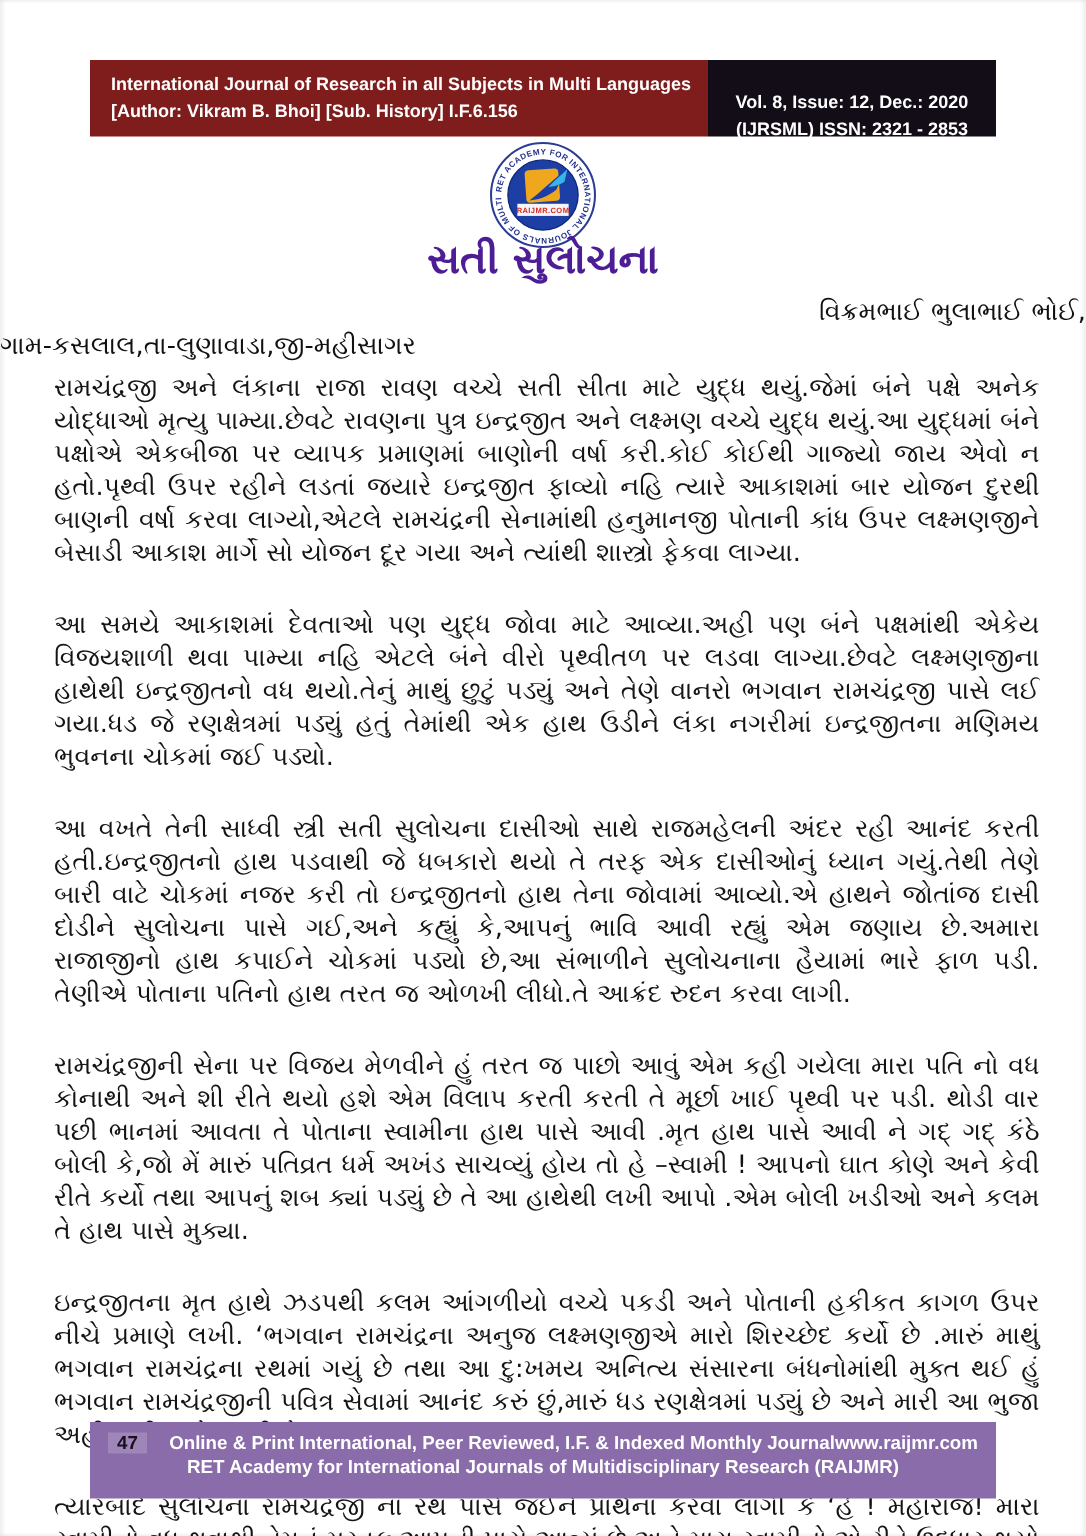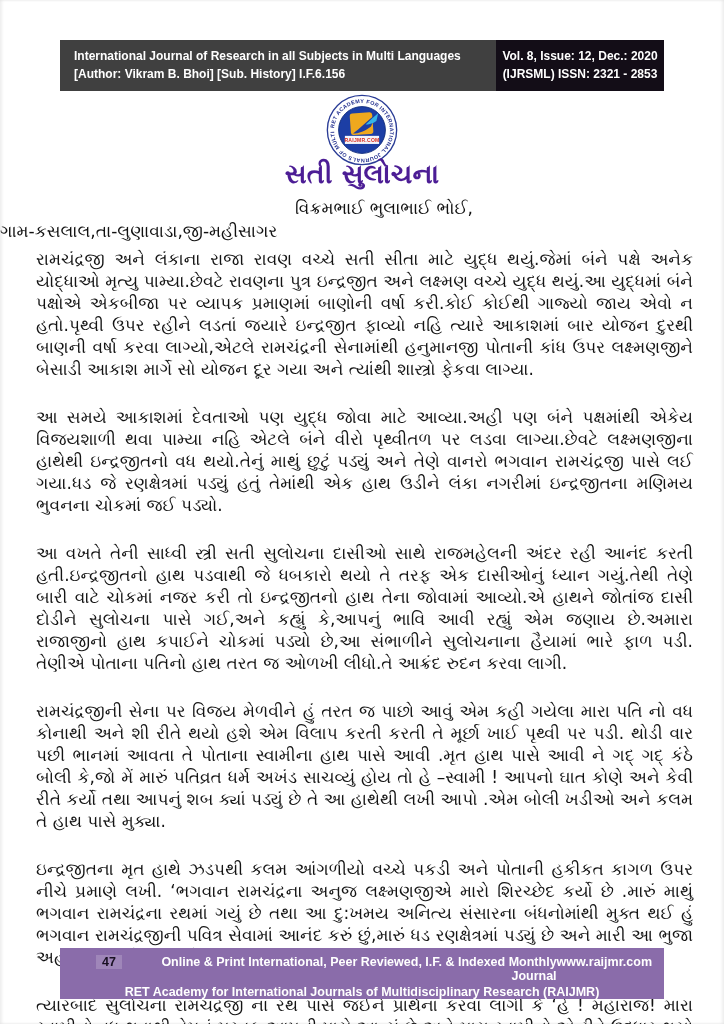--- a/index.html
+++ b/index.html
@@ -13,40 +13,40 @@
     overflow: hidden;
     font-family: "Liberation Sans", "DejaVu Sans", sans-serif;
     box-shadow: inset 2px 0 3px rgba(0,0,0,.07), inset -2px 0 3px rgba(0,0,0,.07);
   }
   
   .masthead {
     position: absolute; top: 40px; left: 60px; right: 60px;
     height: 51px; display: flex;
   }
   .mast-left {
-    flex: 1; background: #404040; color: #ffffff;
+    flex: 1; background: #7f1d1d; color: #ffffff;
     padding: 7px 6px 0 14px;
     font-size: 12px; font-weight: bold; line-height: 18px;
   }
   .mast-right {
-    width: 168px; background: #130d17; color: #ffffff;
-    text-align: center; padding-top: 7px;
+    width: 192px; background: #130d17; color: #ffffff;
+    text-align: center; padding-top: 19px;
     font-size: 12px; font-weight: bold; line-height: 18px;
   }
   
   .logo-wrap { position: absolute; top: 94px; left: 0; right: 0; text-align: center; }
   
   .title {
     position: absolute; top: 158px; left: 0; right: 0;
     text-align: center; font-size: 27px; font-weight: bold; color: #4c1d95;
     font-family: "DejaVu Sans", "Liberation Sans", sans-serif;
   }
   .author-line {
     position: absolute; top: 198px; left: 0; right: 0;
-    text-align: center; font-size: 17px; color: #111;
+    text-align: right; font-size: 17px; color: #111;
     font-family: "DejaVu Sans", "Liberation Sans", sans-serif;
     padding-left: 44px;
   }
   .address-line {
     position: absolute; top: 221px; left: 0; right: 0;
     text-align: left; font-size: 17px; color: #111;
     font-family: "DejaVu Sans", "Liberation Sans", sans-serif;
   }
   
   .body-text {
@@ -59,21 +59,21 @@
     text-align: justify;
     margin-bottom: 26px;
   }
   
   .footband {
     position: absolute; top: 948px; left: 60px; right: 60px;
     height: 51px; background: #8a6caa; color: #ffffff;
     font-weight: bold; font-size: 12.5px;
     padding: 7px 12px 0 12px;
   }
-  .foot-row1 { display: flex; align-items: baseline; margin-left: 24px; }
+  .foot-row1 { display: flex; align-items: baseline; }
   .pageno {
     color: #191022; background: rgba(255,255,255,.18);
     padding: 0 6px; margin-right: 14px; font-weight: bold;
   }
   .foot-line1 { flex: 1; text-align: right; }
   .foot-site { text-align: left; }
   .foot-row2 { text-align: center; margin-top: 2px; }
 </style>
 </head>
 <body>

